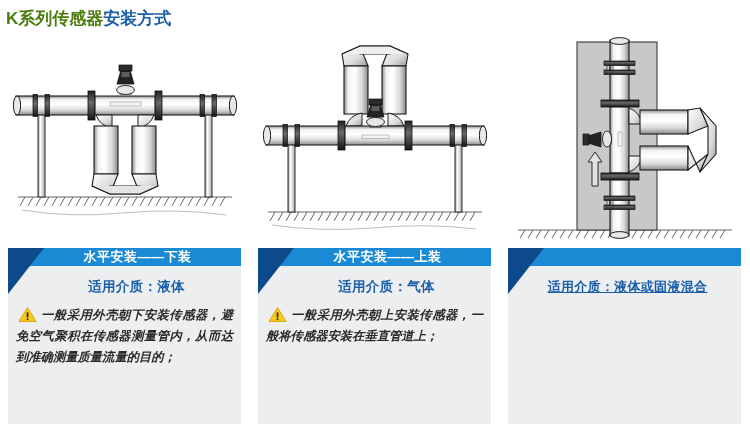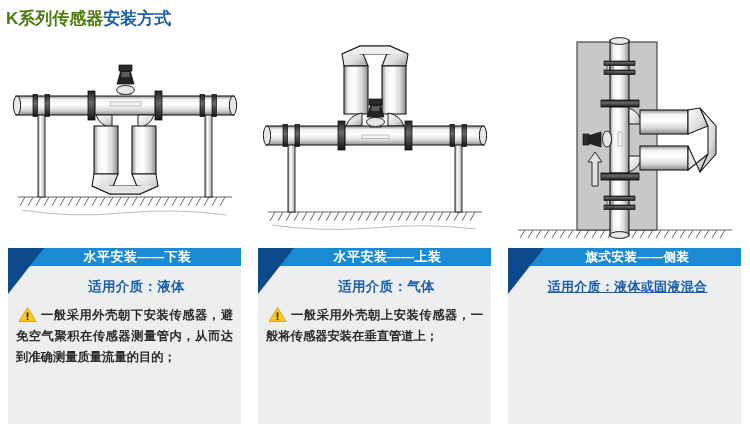--- a/index.html
+++ b/index.html
@@ -102,21 +102,21 @@
     line-height: 1.72;
     color: #2a2a2a;
     font-weight: bold;
     text-align: justify;
   }
   .warn-icon {
     float: left;
     margin: 1px 4px 0 2px;
     width: 19px; height: 17px;
   }
-  .card-note { display: block; }
+  .card-note { display: block; font-style: italic; }
   .gnd  { stroke: #555555; stroke-width: 0.9; fill: none; }
 </style>
 </head>
 <body>
 
 <div id="page">
 
   <div id="title-bar">
     <span class="title-dark">K系列传感器</span>
       <span class="title-blue">安装方式</span>
@@ -438,20 +438,19 @@
           <rect x="10.9" y="8" width="2.3" height="7" fill="#3a2c00" rx="0.8"></rect>
           <circle cx="12" cy="17.3" r="1.3" fill="#3a2c00"></circle>
         </svg>
         <span class="card-note">一般采用外壳朝上安装传感器，一般将传感器安装在垂直管道上；</span>
       </div>
     </div>
 
     <div class="card" id="card-3">
       <div class="card-header">
         <span class="corner"></span>
-        <span class="card-title">旗式安装——侧装</span>
       </div>
       <div class="card-sub">适用介质：液体或固液混合</div>
     </div>
 
   </div>
 
 </div>
 
 </body></html>

